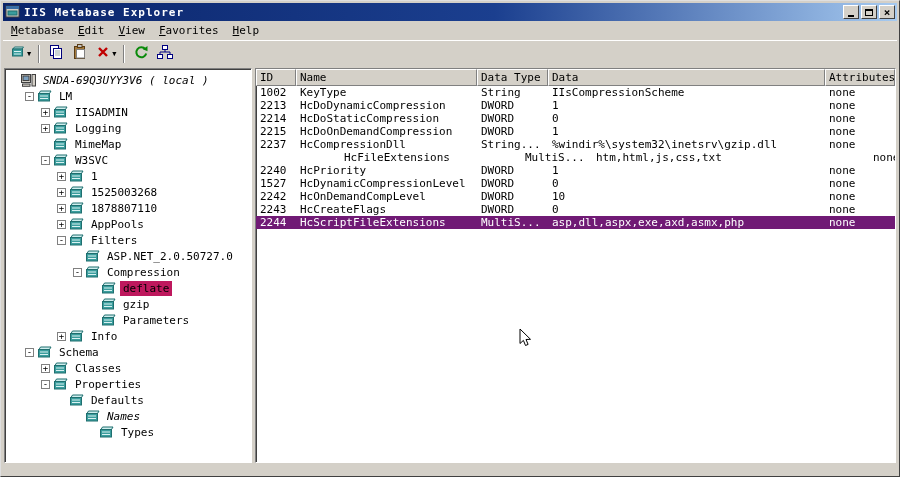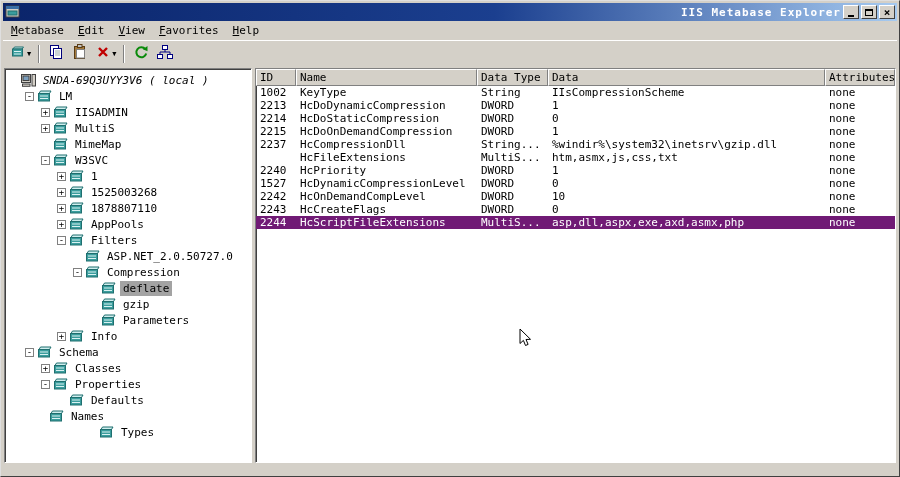--- a/index.html
+++ b/index.html
@@ -9,21 +9,21 @@
   .window {
     width:900px; height:477px; background:#d4d0c8;
     border:1px solid; border-color:#dfdfdf #404040 #404040 #dfdfdf;
     padding:2px; display:flex; flex-direction:column;
   }
 
   
   .titlebar {
     height:18px; flex:0 0 18px;
     background:linear-gradient(90deg,#0a246a 0%,#1b3f8f 55%,#a6caf0 100%);
-    display:flex; align-items:center; padding:0 2px; color:#fff;text-align:right;
+    display:flex; align-items:center; padding:0 2px; color:#fff;
   }
   .title-icon { width:16px; height:14px; margin-right:3px; flex:0 0 16px; }
   .title-text { font-weight:bold; font-size:11px; letter-spacing:1px; flex:1 1 auto; white-space:nowrap; overflow:hidden; }
   .tbtn {
     width:16px; height:14px; margin-left:2px; background:#d4d0c8;
     border:1px solid; border-color:#fff #404040 #404040 #fff;
     display:flex; align-items:center; justify-content:center;
     font-size:9px; line-height:10px; color:#000; cursor:default;
   }
   .glyph-min { width:6px; height:2px; background:#000; margin-top:7px; }
@@ -61,21 +61,21 @@
   .tree-row { height:16px; display:flex; align-items:center; white-space:nowrap; }
   .toggle-slot { width:13px; flex:0 0 13px; display:flex; align-items:center; justify-content:center; }
   .toggle {
     width:9px; height:9px; background:#fff; border:1px solid #808080;
     font-size:9px; line-height:7px; text-align:center; display:block; cursor:default;
     font-family:"DejaVu Sans Mono",monospace;
   }
   .node-icon { width:15px; height:13px; margin:0 4px 0 1px; flex:0 0 15px; }
   .node-icon svg { display:block; }
   .tree-label { padding:1px 3px; }
-  .tree-label.selected { background:#a3a3a3; }
+  .tree-label.selected { background:#be185d; }
 
   
   .list-panel {
     flex:1 1 auto; background:#fff; overflow:hidden; display:flex; flex-direction:column;
     border:1px solid; border-color:#808080 #fff #fff #808080;
     box-shadow:inset 1px 1px 0 #404040;
   }
   .lv-header { display:flex; flex:0 0 17px; height:17px; background:#d4d0c8; }
   .lv-col {
     border:1px solid; border-color:#fff #808080 #808080 #fff; background:#d4d0c8;
@@ -224,21 +224,21 @@
             <span class="toggle">+</span>
           </span>
           <span class="node-icon">
             <svg width="15" height="13">
               <polygon points="2,3.5 12.5,3.5 14,1 3.5,1" fill="#cfeeee" stroke="#1f6f6f"></polygon>
               <rect x="1.5" y="3.5" width="11" height="7.5" fill="#3a9d9d" stroke="#1f6f6f"></rect>
               <line x1="3" y1="6" x2="11" y2="6" stroke="#d9f2f2"></line>
               <line x1="3" y1="8.5" x2="11" y2="8.5" stroke="#d9f2f2"></line>
             </svg>
           </span>
-          <span class="tree-label">MultiS</span>
+          <span class="tree-label">Logging</span>
         </div>
         <div class="tree-row" style="padding-left: 34px;">
           <span class="toggle-slot"></span>
           <span class="node-icon">
             <svg width="15" height="13">
               <polygon points="2,3.5 12.5,3.5 14,1 3.5,1" fill="#cfeeee" stroke="#1f6f6f"></polygon>
               <rect x="1.5" y="3.5" width="11" height="7.5" fill="#3a9d9d" stroke="#1f6f6f"></rect>
               <line x1="3" y1="6" x2="11" y2="6" stroke="#d9f2f2"></line>
               <line x1="3" y1="8.5" x2="11" y2="8.5" stroke="#d9f2f2"></line>
             </svg>
@@ -452,21 +452,21 @@
           <span class="node-icon">
             <svg width="15" height="13">
               <polygon points="2,3.5 12.5,3.5 14,1 3.5,1" fill="#cfeeee" stroke="#1f6f6f"></polygon>
               <rect x="1.5" y="3.5" width="11" height="7.5" fill="#3a9d9d" stroke="#1f6f6f"></rect>
               <line x1="3" y1="6" x2="11" y2="6" stroke="#d9f2f2"></line>
               <line x1="3" y1="8.5" x2="11" y2="8.5" stroke="#d9f2f2"></line>
             </svg>
           </span>
           <span class="tree-label">Defaults</span>
         </div>
-        <div class="tree-row" style="padding-left: 30px;">
+        <div class="tree-row" style="padding-left: 66px; font-style: italic;">
           <span class="toggle-slot"></span>
           <span class="node-icon">
             <svg width="15" height="13">
               <polygon points="2,3.5 12.5,3.5 14,1 3.5,1" fill="#cfeeee" stroke="#1f6f6f"></polygon>
               <rect x="1.5" y="3.5" width="11" height="7.5" fill="#3a9d9d" stroke="#1f6f6f"></rect>
               <line x1="3" y1="6" x2="11" y2="6" stroke="#d9f2f2"></line>
               <line x1="3" y1="8.5" x2="11" y2="8.5" stroke="#d9f2f2"></line>
             </svg>
           </span>
           <span class="tree-label">Names</span>
@@ -524,23 +524,23 @@
           </div>
           <div class="lv-row">
             <span class="lv-cell" style="width: 40px;">2237</span>
             <span class="lv-cell" style="width: 181px;">HcCompressionDll</span>
             <span class="lv-cell" style="width: 71px;">String...</span>
             <span class="lv-cell" style="width: 277px;">%windir%\system32\inetsrv\gzip.dll</span>
             <span class="lv-cell grow">none</span>
           </div>
           <div class="lv-row">
             <span class="lv-cell" style="width: 40px; margin-top: 30px;">2238</span>
-            <span class="lv-cell" style="width: 181px;">HcFileExtensions</span>
+            <span class="lv-cell" style="width: 181px; margin-left: 44px;">HcFileExtensions</span>
             <span class="lv-cell" style="width: 71px;">MultiS...</span>
-            <span class="lv-cell" style="width: 277px;">htm,asmx,js,css,txt</span>
+            <span class="lv-cell" style="width: 277px;">htm,html,js,css,txt</span>
             <span class="lv-cell grow">none</span>
           </div>
           <div class="lv-row">
             <span class="lv-cell" style="width: 40px;">2240</span>
             <span class="lv-cell" style="width: 181px;">HcPriority</span>
             <span class="lv-cell" style="width: 71px;">DWORD</span>
             <span class="lv-cell" style="width: 277px;">1</span>
             <span class="lv-cell grow">none</span>
           </div>
           <div class="lv-row">

